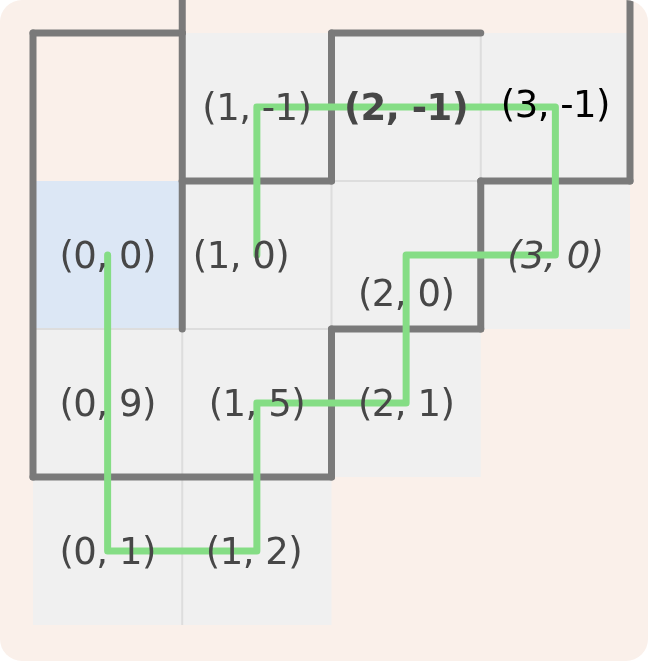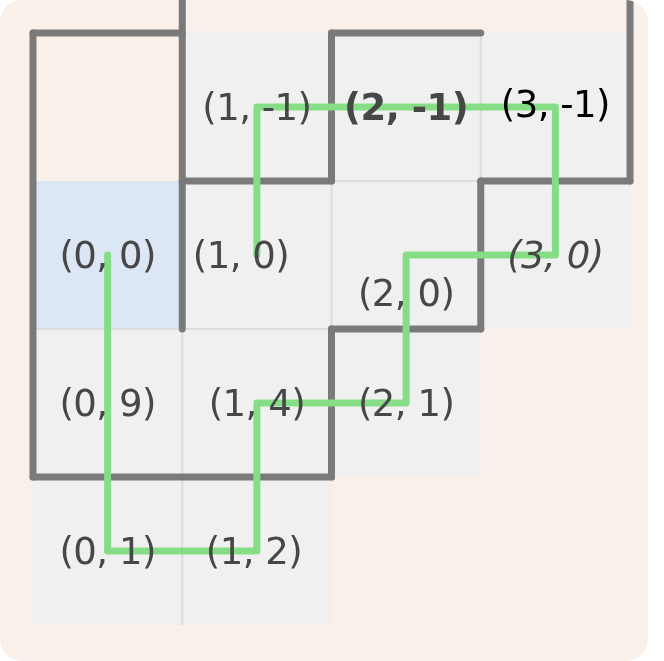--- a/index.html
+++ b/index.html
@@ -100,18 +100,18 @@
   </svg>
   <div id="labels">
       <div class="cell-label" style="left: 256.875px; top: 107px; font-size: 37px; color: rgb(71, 71, 71);">(1, -1)</div>
       <div class="cell-label" style="left: 406.125px; top: 107px; font-size: 37px; color: rgb(71, 71, 71); font-weight: bold;">(2, -1)</div>
       <div class="cell-label" style="left: 555.375px; top: 104px; font-size: 37px; color: #000000;">(3, -1)</div>
       <div class="cell-label" style="left: 107.625px; top: 255px; font-size: 37px; color: rgb(71, 71, 71); text-align: center;">(0, 0)</div>
       <div class="cell-label" style="left: 241px; top: 255px; font-size: 37px; color: rgb(71, 71, 71);">(1, 0)</div>
       <div class="cell-label" style="left: 406.125px; top: 255px; font-size: 37px; color: rgb(71, 71, 71); margin-top: 38px;">(2, 0)</div>
       <div class="cell-label" style="left: 555.375px; top: 255px; font-size: 37px; color: rgb(71, 71, 71); font-style: italic;">(3, 0)</div>
       <div class="cell-label" style="left: 107.625px; top: 403px; font-size: 37px; color: rgb(71, 71, 71);">(0, 9)</div>
-      <div class="cell-label" style="left: 256.875px; top: 403px; font-size: 37px; color: rgb(71, 71, 71);">(1, 4)</div>
+      <div class="cell-label" style="left: 256.875px; top: 403px; font-size: 37px; color: rgb(71, 71, 71);">(1, 5)</div>
       <div class="cell-label" style="left: 406.125px; top: 403px; font-size: 37px; color: rgb(71, 71, 71);">(2, 1)</div>
       <div class="cell-label" style="left: 107.625px; top: 551px; font-size: 37px; color: rgb(71, 71, 71);">(0, 1)</div>
       <div class="cell-label" style="left: 254px; top: 551px; font-size: 37px; color: rgb(71, 71, 71);">(1, 2)</div>
     </div>
 </div>
 
 </body></html>

